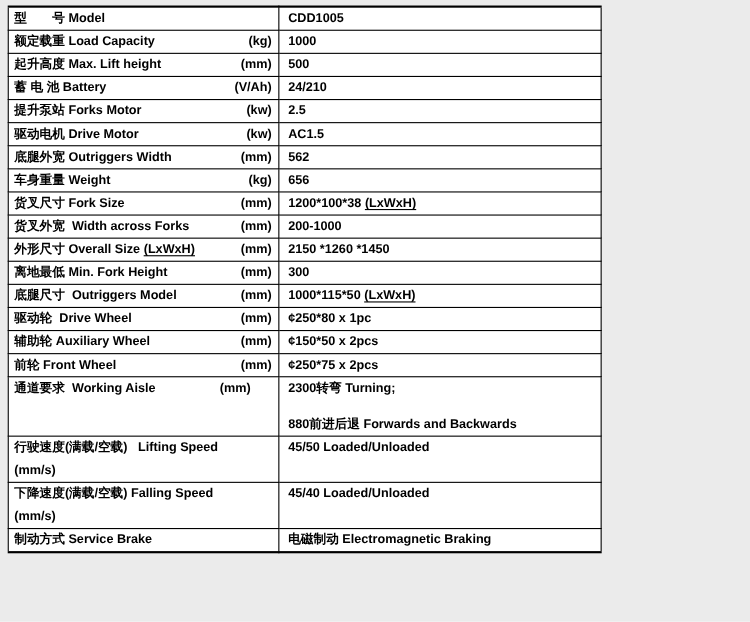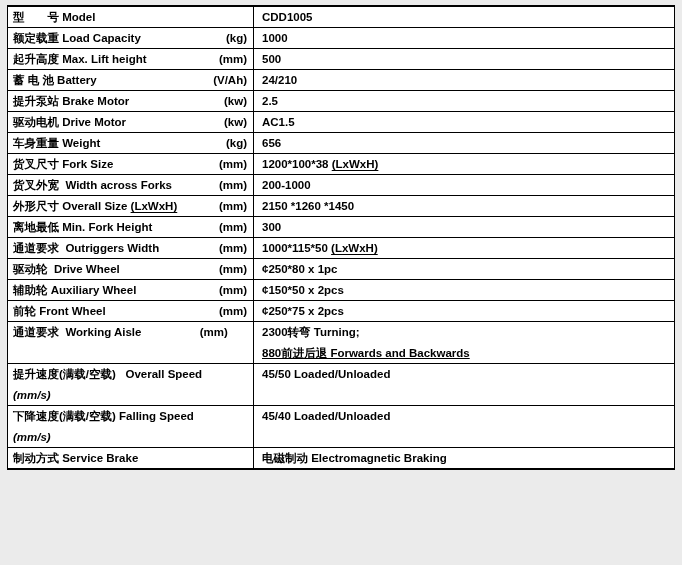--- a/index.html
+++ b/index.html
@@ -7,21 +7,21 @@
     padding: 0;
     width: 682px;
     height: 565px;
     background: #ebebeb;
     overflow: hidden;
   }
   .sheet {
     position: absolute;
     left: 7px;
     top: 5px;
-    width: 668px;
+    width: 540px;
   }
   table.spec {
     width: 100%;
     border-collapse: collapse;
     background: #ffffff;
     table-layout: fixed;
     border: 1px solid #000;
     border-top-width: 2px;
     border-bottom-width: 2px;
   }
@@ -39,22 +39,22 @@
     overflow: hidden;
   }
   td.vcell { padding-left: 8px; }
   .lr {
     display: flex;
     justify-content: space-between;
     align-items: baseline;
   }
   .lname { flex: 1 1 auto; }
   .unit { flex: 0 0 auto; padding-right: 1px; }
-  .l2 { margin-top: 6px; font-style: italic; }
-  .vline + .vline { margin-top: 6px; text-decoration: underline; }
+  .l2 { margin-top: 6px; }
+  .vline + .vline { margin-top: 18px; }
   .sq {
     text-decoration-line: underline;
     text-decoration-style: wavy;
     text-decoration-color: #cc0000;
     text-decoration-thickness: 1px;
     text-underline-offset: 2px;
     text-decoration: underline;
   }
 </style>
 </head>
@@ -77,26 +77,30 @@
         </tr>
         <tr>
           <td><div class="lr"><span class="lname"><span>起升高度 Max. Lift height</span></span><span class="unit">(mm)</span></div></td>
           <td class="vcell"><div class="vline"><span>500</span></div></td>
         </tr>
         <tr>
           <td><div class="lr"><span class="lname"><span>蓄 电 池 Battery</span></span><span class="unit">(V/Ah)</span></div></td>
           <td class="vcell"><div class="vline"><span>24/210</span></div></td>
         </tr>
         <tr>
-          <td><div class="lr"><span class="lname"><span>提升泵站 Brake Motor</span></span><span class="unit">(kw)</span></div></td>
+          <td><div class="lr"><span class="lname"><span>提升泵站 Forks Motor</span></span><span class="unit">(kw)</span></div></td>
           <td class="vcell"><div class="vline"><span>2.5</span></div></td>
         </tr>
         <tr>
           <td><div class="lr"><span class="lname"><span>驱动电机 Drive Motor</span></span><span class="unit">(kw)</span></div></td>
           <td class="vcell"><div class="vline"><span>AC1.5</span></div></td>
+        </tr>
+        <tr>
+          <td><div class="lr"><span class="lname"><span>底腿外宽 Outriggers Width</span></span><span class="unit">(mm)</span></div></td>
+          <td class="vcell"><div class="vline"><span>562</span></div></td>
         </tr>
         <tr>
           <td><div class="lr"><span class="lname"><span>车身重量 Weight</span></span><span class="unit">(kg)</span></div></td>
           <td class="vcell"><div class="vline"><span>656</span></div></td>
         </tr>
         <tr>
           <td><div class="lr"><span class="lname"><span>货叉尺寸 Fork Size</span></span><span class="unit">(mm)</span></div></td>
           <td class="vcell"><div class="vline"><span>1200*100*38 </span><span class="sq">(LxWxH)</span></div></td>
         </tr>
         <tr>
@@ -105,41 +109,41 @@
         </tr>
         <tr>
           <td><div class="lr"><span class="lname"><span>外形尺寸 Overall Size </span><span class="sq">(LxWxH)</span></span><span class="unit">(mm)</span></div></td>
           <td class="vcell"><div class="vline"><span>2150 *1260 *1450</span></div></td>
         </tr>
         <tr>
           <td><div class="lr"><span class="lname"><span>离地最低 Min. Fork Height</span></span><span class="unit">(mm)</span></div></td>
           <td class="vcell"><div class="vline"><span>300</span></div></td>
         </tr>
         <tr>
-          <td><div class="lr"><span class="lname"><span>通道要求  Outriggers Width</span></span><span class="unit">(mm)</span></div></td>
+          <td><div class="lr"><span class="lname"><span>底腿尺寸  Outriggers Model</span></span><span class="unit">(mm)</span></div></td>
           <td class="vcell"><div class="vline"><span>1000*115*50 </span><span class="sq">(LxWxH)</span></div></td>
         </tr>
         <tr>
           <td><div class="lr"><span class="lname"><span>驱动轮  Drive Wheel</span></span><span class="unit">(mm)</span></div></td>
           <td class="vcell"><div class="vline"><span>¢250*80 x 1pc</span></div></td>
         </tr>
         <tr>
           <td><div class="lr"><span class="lname"><span>辅助轮 Auxiliary Wheel</span></span><span class="unit">(mm)</span></div></td>
           <td class="vcell"><div class="vline"><span>¢150*50 x 2pcs</span></div></td>
         </tr>
         <tr>
           <td><div class="lr"><span class="lname"><span>前轮 Front Wheel</span></span><span class="unit">(mm)</span></div></td>
           <td class="vcell"><div class="vline"><span>¢250*75 x 2pcs</span></div></td>
         </tr>
         <tr>
           <td><div class="lr"><span class="lname"><span>通道要求  Working Aisle</span></span><span class="unit">(mm)      </span></div></td>
           <td class="vcell"><div class="vline"><span>2300转弯 Turning;</span></div><div class="vline"><span>880前进后退 Forwards and Backwards</span></div></td>
         </tr>
         <tr>
-          <td><div class="lr"><span class="lname"><span>提升速度(满载/空载)   Overall Speed</span></span></div><div class="l2">(mm/s)</div></td>
+          <td><div class="lr"><span class="lname"><span>行驶速度(满载/空载)   Lifting Speed</span></span></div><div class="l2">(mm/s)</div></td>
           <td class="vcell"><div class="vline"><span>45/50 Loaded/Unloaded</span></div></td>
         </tr>
         <tr>
           <td><div class="lr"><span class="lname"><span>下降速度(满载/空载) Falling Speed</span></span></div><div class="l2">(mm/s)</div></td>
           <td class="vcell"><div class="vline"><span>45/40 Loaded/Unloaded</span></div></td>
         </tr>
         <tr>
           <td><div class="lr"><span class="lname"><span>制动方式 Service Brake</span></span></div></td>
           <td class="vcell"><div class="vline"><span>电磁制动 Electromagnetic Braking</span></div></td>
         </tr>

